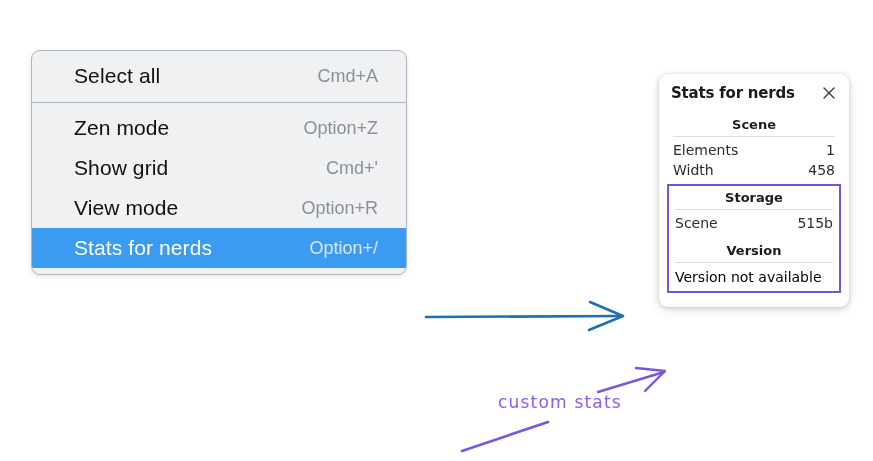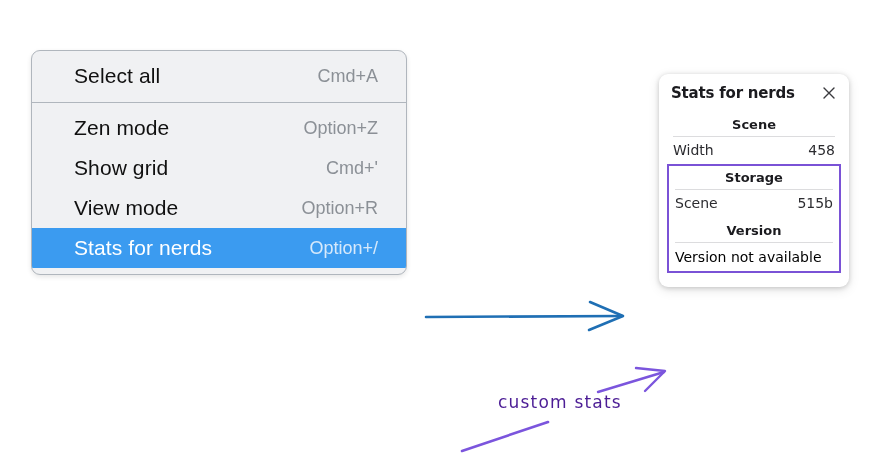--- a/index.html
+++ b/index.html
@@ -139,21 +139,21 @@
     width: 873px;
     height: 461px;
     pointer-events: none;
   }
   .handwriting {
     position: absolute;
     left: 498px;
     top: 392px;
     font-family: "DejaVu Sans", sans-serif;
     font-size: 17px;
-    color: #4c1d95;
+    color: #8b5cf6;
     letter-spacing: 1.2px;
     white-space: nowrap;
   }
 </style>
 </head>
 <body>
 
 <div class="context-menu">
 
   <div class="menu-group">
@@ -193,20 +193,24 @@
     <span class="close-icon">
       <svg width="16" height="16" viewBox="0 0 16 16">
         <path d="M3 3 L13 13 M13 3 L3 13" stroke="#3a3a3e" stroke-width="1.4" fill="none" stroke-linecap="round"></path>
       </svg>
     </span>
   </div>
 
   <div class="section-title">Scene</div>
   <div class="section-rule"></div>
   <div class="stat-row">
+    <span class="k">Elements</span>
+    <span class="v">1</span>
+  </div>
+  <div class="stat-row">
     <span class="k">Width</span>
     <span class="v">458</span>
   </div>
 
   <div class="highlight-box">
 
     <div class="section-title">Storage</div>
     <div class="section-rule"></div>
     <div class="stat-row">
       <span class="k">Scene</span>

